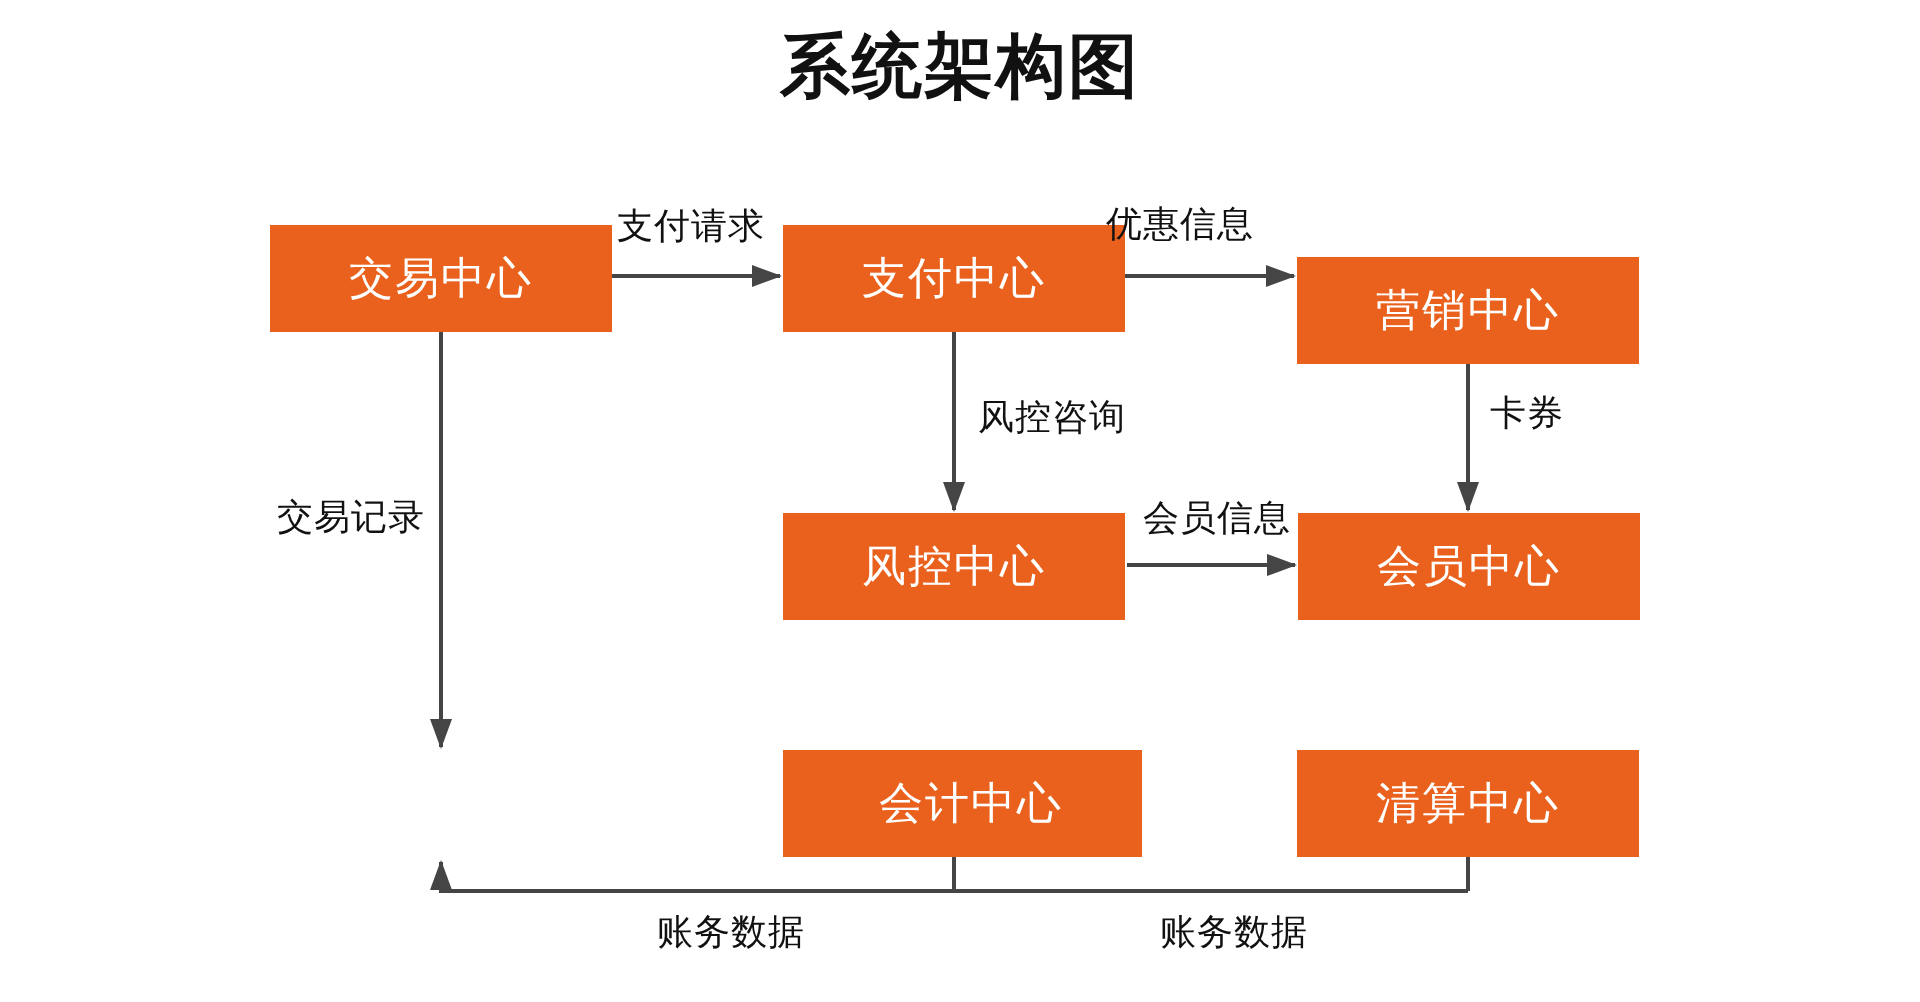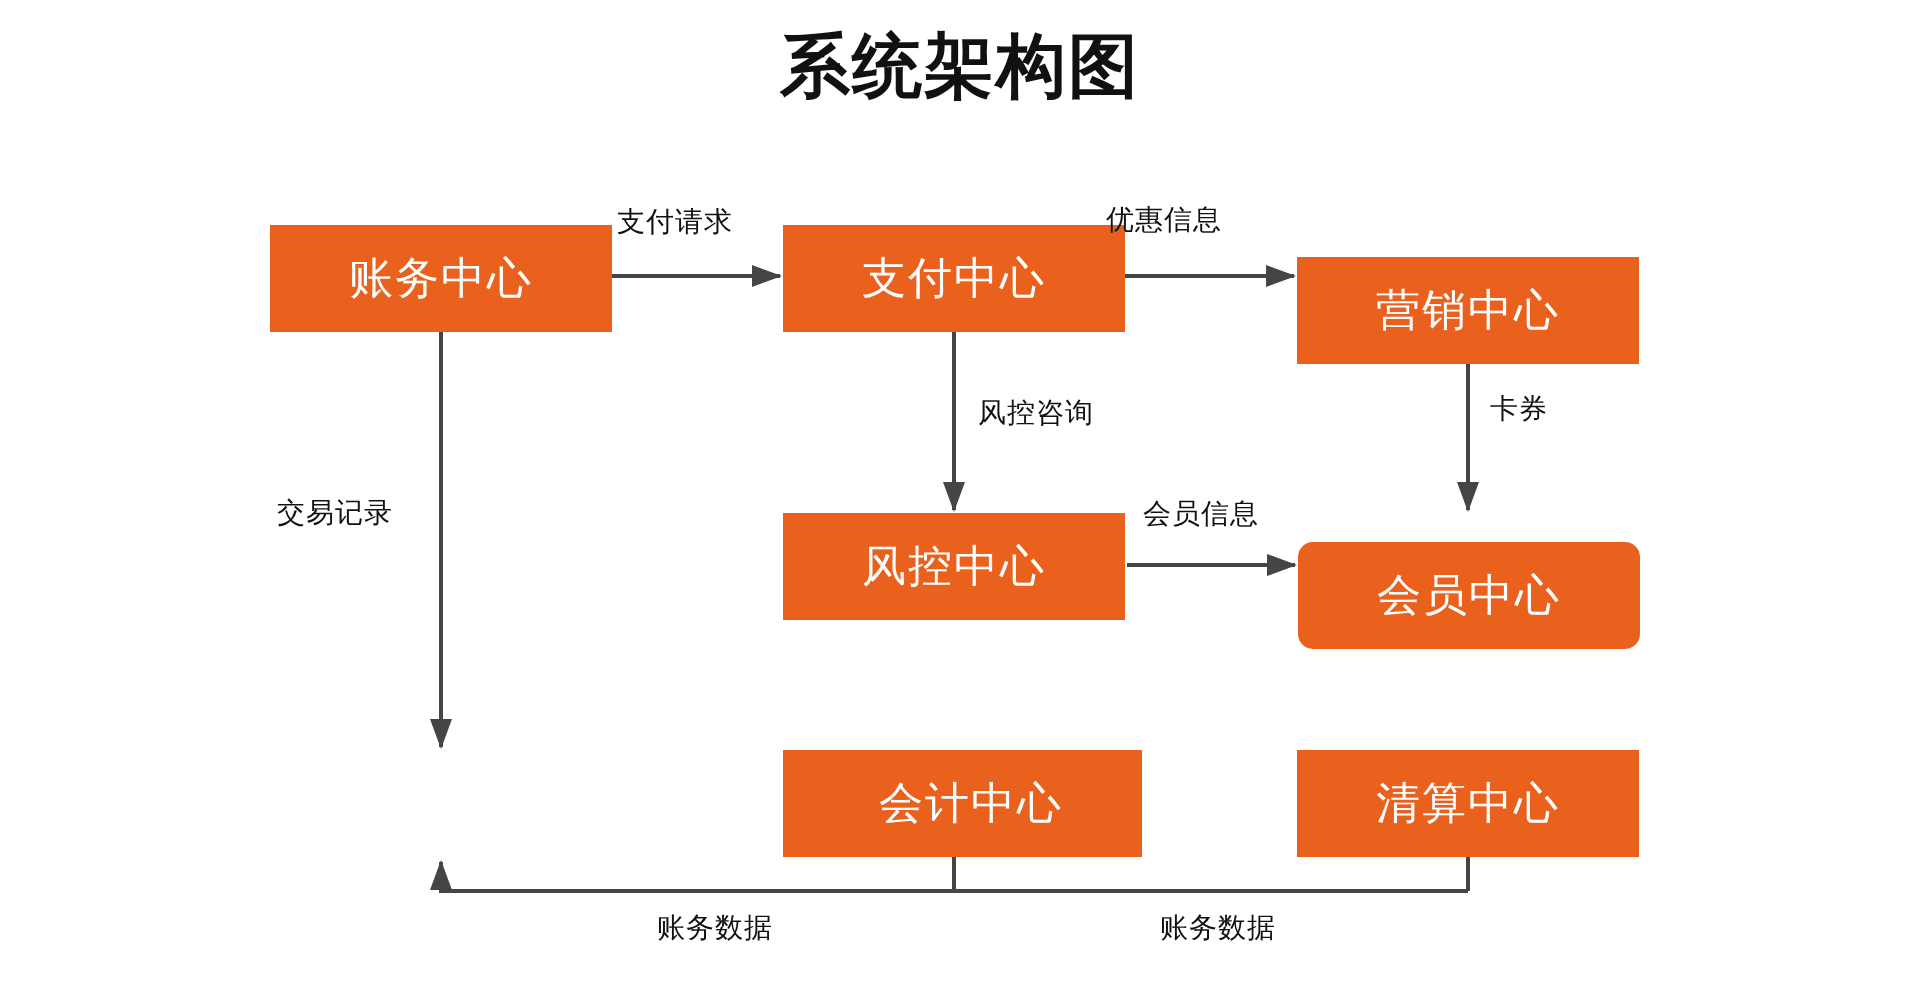--- a/index.html
+++ b/index.html
@@ -36,27 +36,27 @@
     font-weight: 400;
     display: flex;
     align-items: center;
     justify-content: center;
     letter-spacing: 2px;
   }
   .node-trade      { left: 270px;  top: 225px; }
   .node-payment    { left: 783px;  top: 225px; }
   .node-marketing  { left: 1297px; top: 225px; margin-top: 32px; }
   .node-risk       { left: 783px;  top: 513px; }
-  .node-member     { left: 1298px; top: 542px; border-radius: 15px; }
+  .node-member     { left: 1298px; top: 513px; }
   .node-finance    { left: 270px;  top: 750px; }
   .node-accounting { left: 783px;  top: 750px; padding-left: 17px; }
   .node-clearing   { left: 1297px; top: 750px; }
   .edge-label {
     position: absolute;
-    font-size: 28px;
+    font-size: 36px;
     line-height: 1.0;
     color: #111111;
     white-space: nowrap;
     letter-spacing: 1px;
   }
   .lbl-payment-request { left: 617px;  top: 208px; }
   .lbl-promo-info      { left: 1106px; top: 206px; }
   .lbl-risk-consult    { left: 978px;  top: 399px; }
   .lbl-coupon          { left: 1490px; top: 395px; }
   .lbl-member-info     { left: 1143px; top: 500px; }
@@ -98,21 +98,21 @@
     <line x1="441" y1="332" x2="441" y2="747" stroke="#454545" stroke-width="4" marker-end="url(#arrow)"></line>
 
     <line x1="954" y1="857" x2="954" y2="891" stroke="#454545" stroke-width="4"></line>
 
     <line x1="1468" y1="857" x2="1468" y2="891" stroke="#454545" stroke-width="4"></line>
 
     <polyline points="1468,891 441,891 441,862" fill="none" stroke="#454545" stroke-width="4" stroke-linejoin="miter" marker-end="url(#arrow)"></polyline>
   </svg>
 
   <div class="node node-trade">
-    <span>账务中心</span>
+    <span>交易中心</span>
   </div>
   <div class="node node-payment">
     <span>支付中心</span>
   </div>
   <div class="node node-marketing">
     <span>营销中心</span>
   </div>
   <div class="node node-risk">
     <span>风控中心</span>
   </div>

